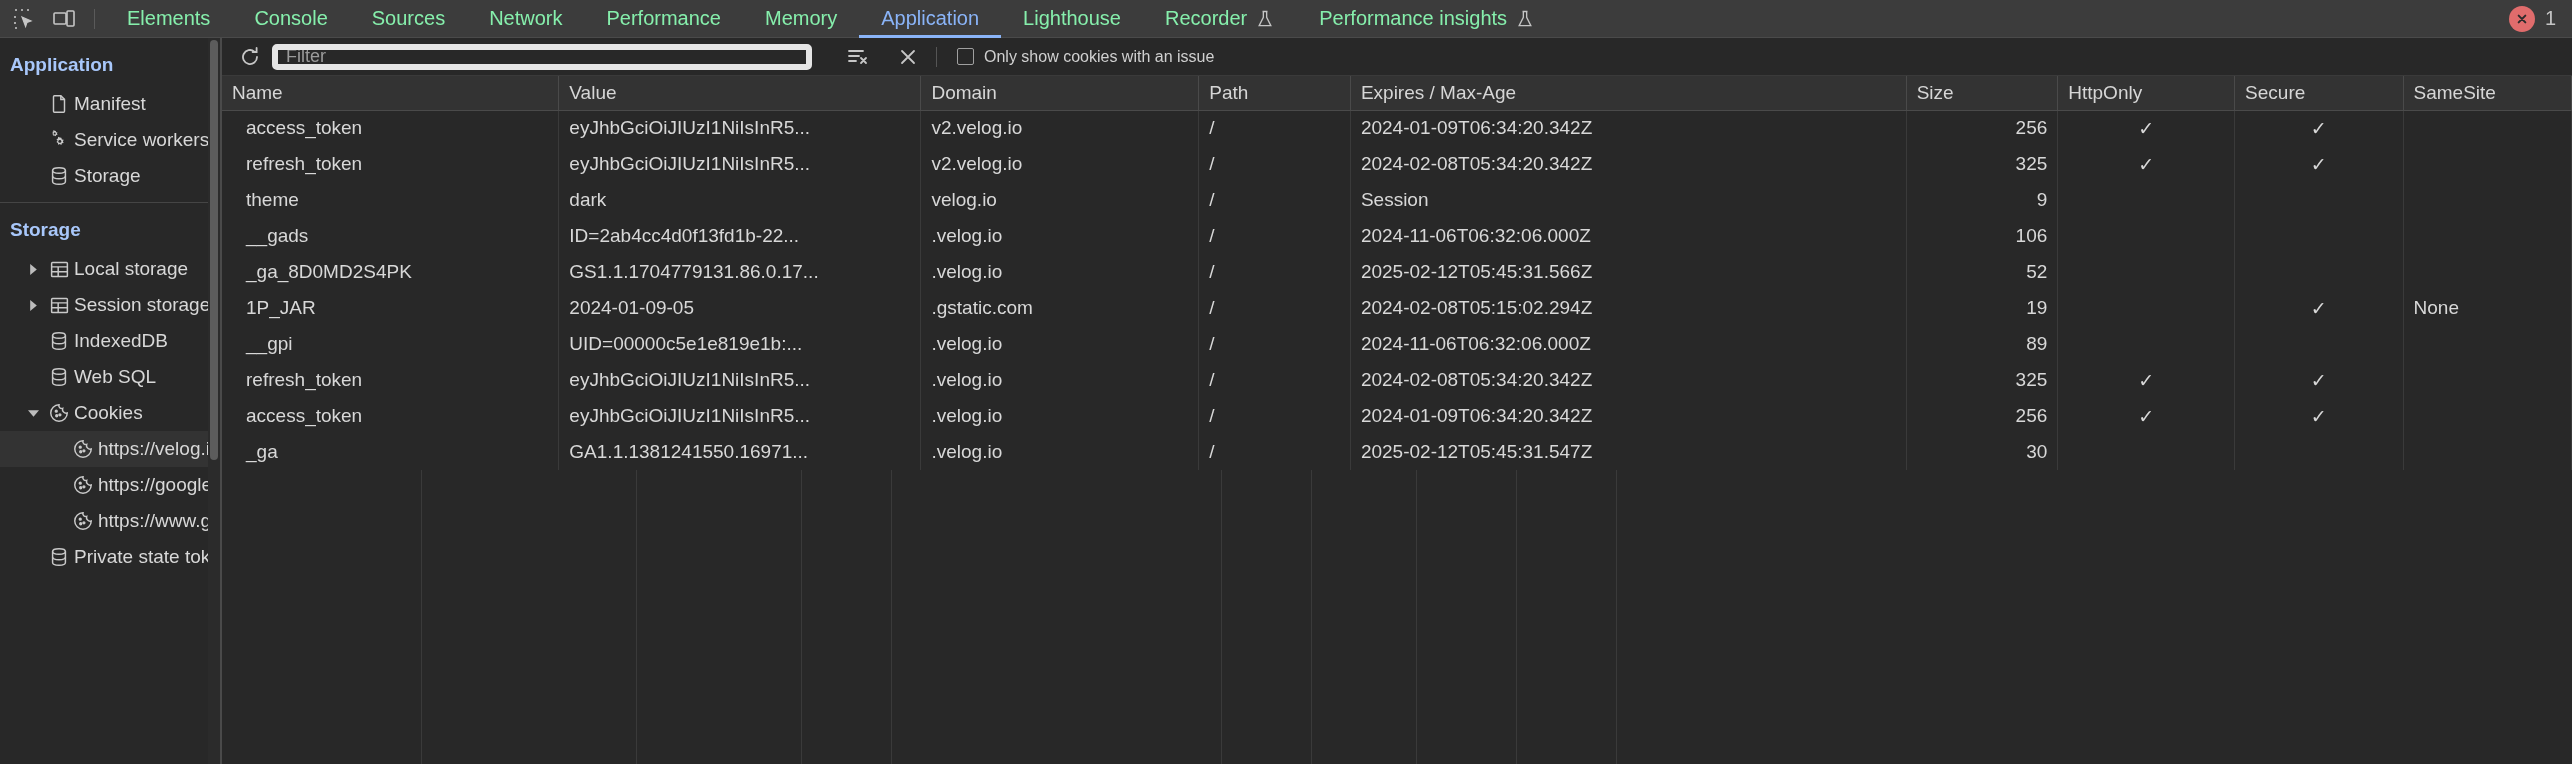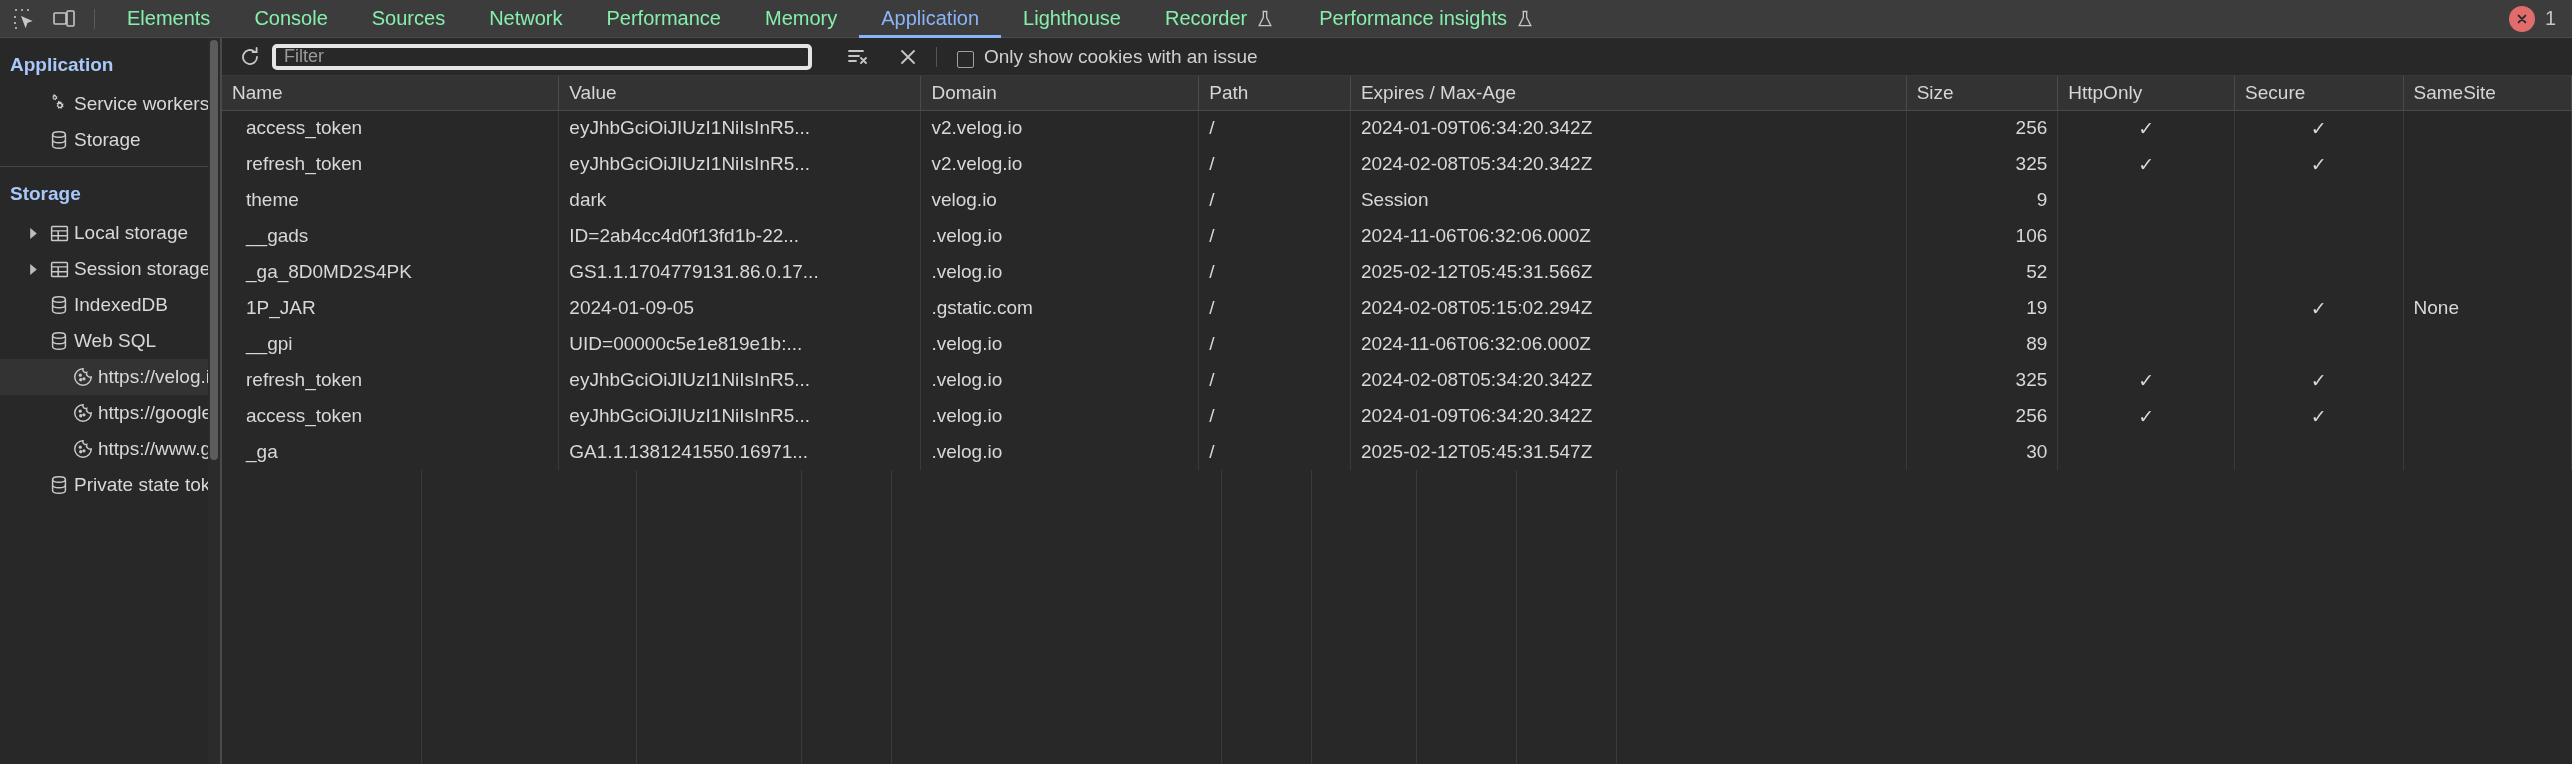--- a/index.html
+++ b/index.html
@@ -98,30 +98,30 @@
     border-bottom: 1px solid #3a3a3a;
     padding: 0 10px;
   }
   .tool-btn {
     width: 36px; height: 32px;
     display: flex; align-items: center; justify-content: center;
     color: #c6c6c6;
   }
   .filter-input {
     flex: 0 0 auto; width: 540px; height: 26px;
-    background: #282828; border: 4px solid #e5e5e5; border-radius: 5px;
+    background: #282828; border: 6px solid #e5e5e5; border-radius: 5px;
     color: #d6d6d6; font-size: 18px; padding: 4px 8px;
     font-family: "Liberation Sans", sans-serif;
     outline: none; margin-left: 4px;
   }
   .filter-input::placeholder { color: #9b9b9b; }
   .tool-divider { width: 1px; height: 20px; background: #555; margin: 0 10px; }
   .only-issue {
-    display: flex; align-items: flex-end; gap: 10px;
-    font-size: 19px; color: #d0d0d0; margin-left: 10px; white-space: nowrap;
+    display: flex; align-items: center; gap: 10px;
+    font-size: 16px; color: #d0d0d0; margin-left: 10px; white-space: nowrap;
   }
   .cb {
     width: 17px; height: 17px; border: 1px solid #a0a0a0; border-radius: 2px;
     background: #282828;
   }
 
   
   .table-wrap { flex: 1; overflow: hidden; background: #282828; display: flex; flex-direction: column; justify-content: space-between; }
   table { border-collapse: collapse; width: 100%; table-layout: fixed; }
   thead th {
@@ -212,20 +212,30 @@
       </div>
       <span class="err-count">1</span>
     </div>
   </div>
 
   <div class="body">
 
     <div class="sidebar">
       <div class="side-section-title">Application</div>
 
+      <div class="tree-row indent-1">
+        <span class="tw empty">▶</span>
+        <span class="ticon">
+          <svg width="22" height="22" viewBox="0 0 24 24" fill="none" stroke="currentColor" stroke-width="1.6">
+            <path d="M14 3H7a1 1 0 0 0-1 1v16a1 1 0 0 0 1 1h10a1 1 0 0 0 1-1V7z"></path>
+              <path d="M14 3v4h4"></path>
+          </svg>
+        </span>
+        <span class="tlabel">Manifest</span>
+      </div>
 
       <div class="tree-row indent-1">
         <span class="tw empty">▶</span>
         <span class="ticon">
           <svg width="22" height="22" viewBox="0 0 24 24" fill="currentColor">
             <path d="M8.5 2.2l.5 1.3 1.4.2-.6 1.3.6 1.3-1.4.2-.5 1.3-1.2-.8-1.3.6-.2-1.4-1.2-.8 1-1-1-1 1.2-.8.2-1.4 1.3.6z"></path>
             <circle cx="7.3" cy="5" r="1.1" fill="#282828"></circle>
             <path d="M14.5 9.6l.7 1.8 1.9.3-.8 1.8.8 1.8-1.9.3-.7 1.8-1.6-1-1.8.8-.3-1.9-1.6-1.1 1.4-1.3-1.4-1.4 1.6-1.1.3-1.9 1.8.8z"></path>
             <circle cx="12.9" cy="13.5" r="1.6" fill="#282828"></circle>
           </svg>
@@ -295,20 +305,36 @@
         <span class="ticon">
           <svg width="22" height="22" viewBox="0 0 24 24" fill="none" stroke="currentColor" stroke-width="1.6">
             <ellipse cx="12" cy="6" rx="7" ry="3"></ellipse>
               <path d="M5 6v12c0 1.7 3.1 3 7 3s7-1.3 7-3V6"></path>
             <path d="M5 12c0 1.7 3.1 3 7 3s7-1.3 7-3"></path>
           </svg>
         </span>
         <span class="tlabel">Web SQL</span>
       </div>
 
+      <div class="tree-row indent-1">
+        <span class="tw">
+          <svg width="11" height="11" viewBox="0 0 10 10" fill="currentColor">
+              <path d="M0 2h10l-5 6z"></path>
+            </svg>
+        </span>
+        <span class="ticon">
+          <svg width="22" height="22" viewBox="0 0 24 24" fill="none" stroke="currentColor" stroke-width="1.6">
+            <path d="M12 3a9 9 0 1 0 9 9 4 4 0 0 1-5-5 3.2 3.2 0 0 1-4-4z"></path>
+            <circle cx="9" cy="10" r="1" fill="currentColor"></circle>
+              <circle cx="13" cy="14" r="1" fill="currentColor"></circle>
+            <circle cx="9.5" cy="15" r="1" fill="currentColor"></circle>
+          </svg>
+        </span>
+        <span class="tlabel">Cookies</span>
+      </div>
 
       <div class="tree-row indent-2 selected">
         <span class="tw empty">▶</span>
         <span class="ticon">
           <svg width="22" height="22" viewBox="0 0 24 24" fill="none" stroke="currentColor" stroke-width="1.6">
             <path d="M12 3a9 9 0 1 0 9 9 4 4 0 0 1-5-5 3.2 3.2 0 0 1-4-4z"></path>
             <circle cx="9" cy="10" r="1" fill="currentColor"></circle>
               <circle cx="13" cy="14" r="1" fill="currentColor"></circle>
             <circle cx="9.5" cy="15" r="1" fill="currentColor"></circle>
           </svg>

